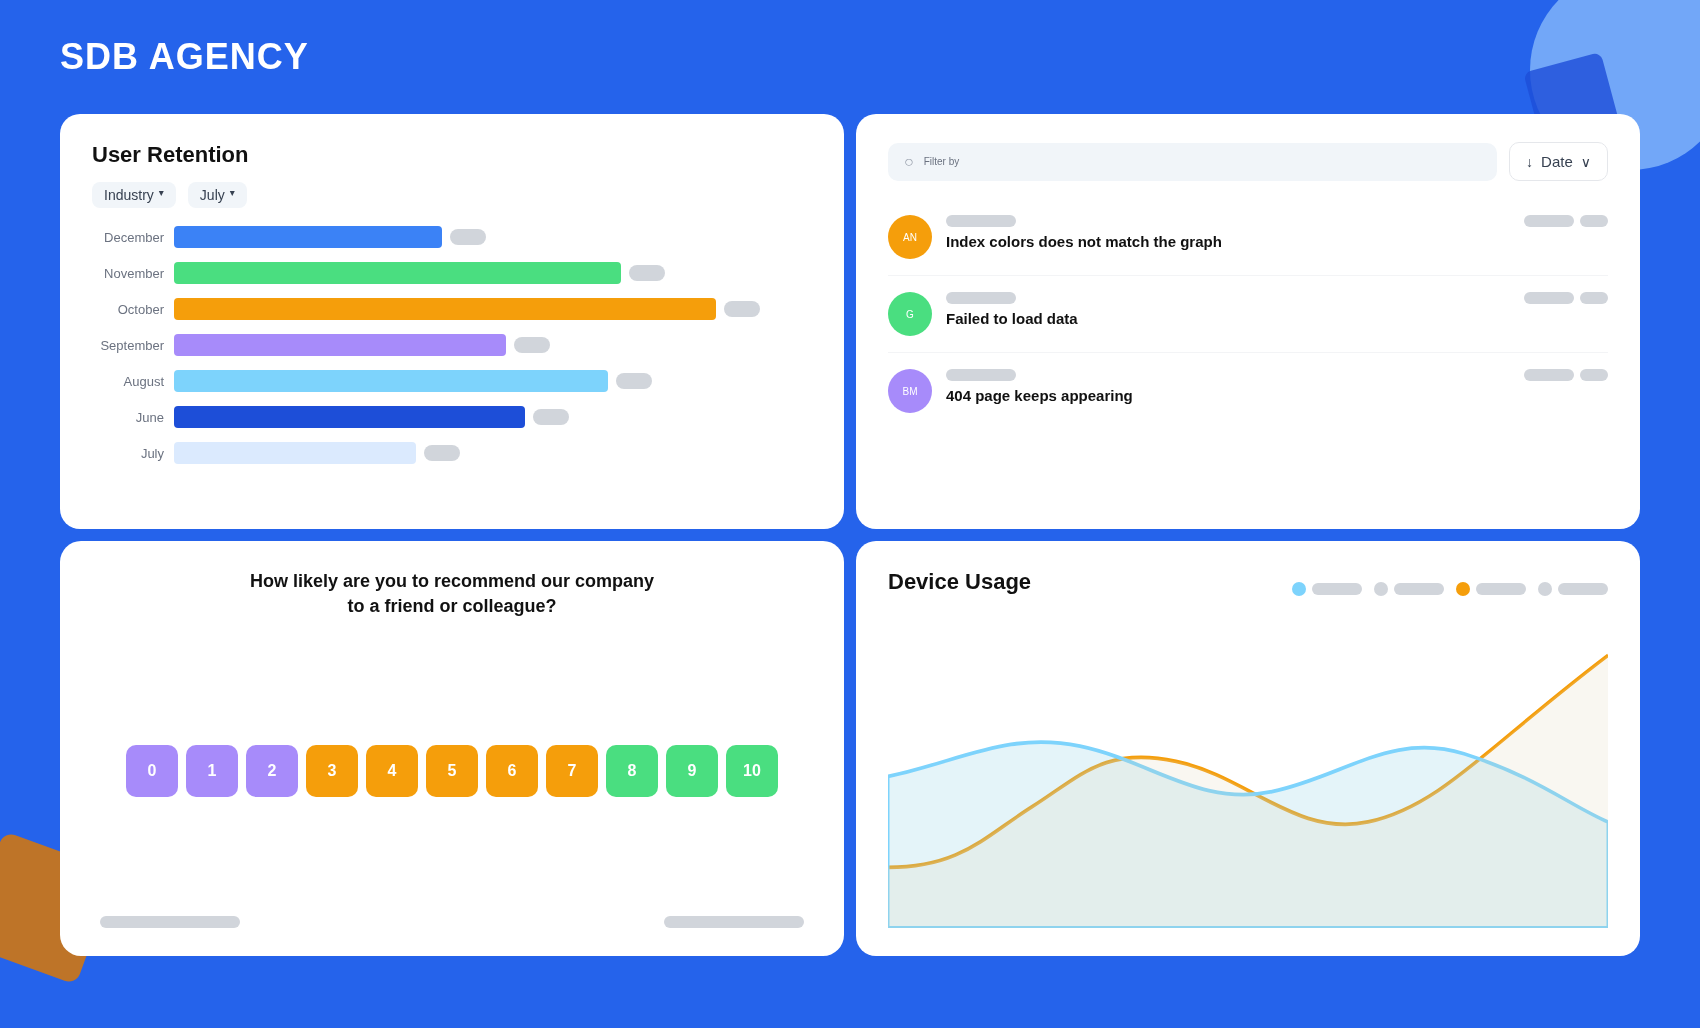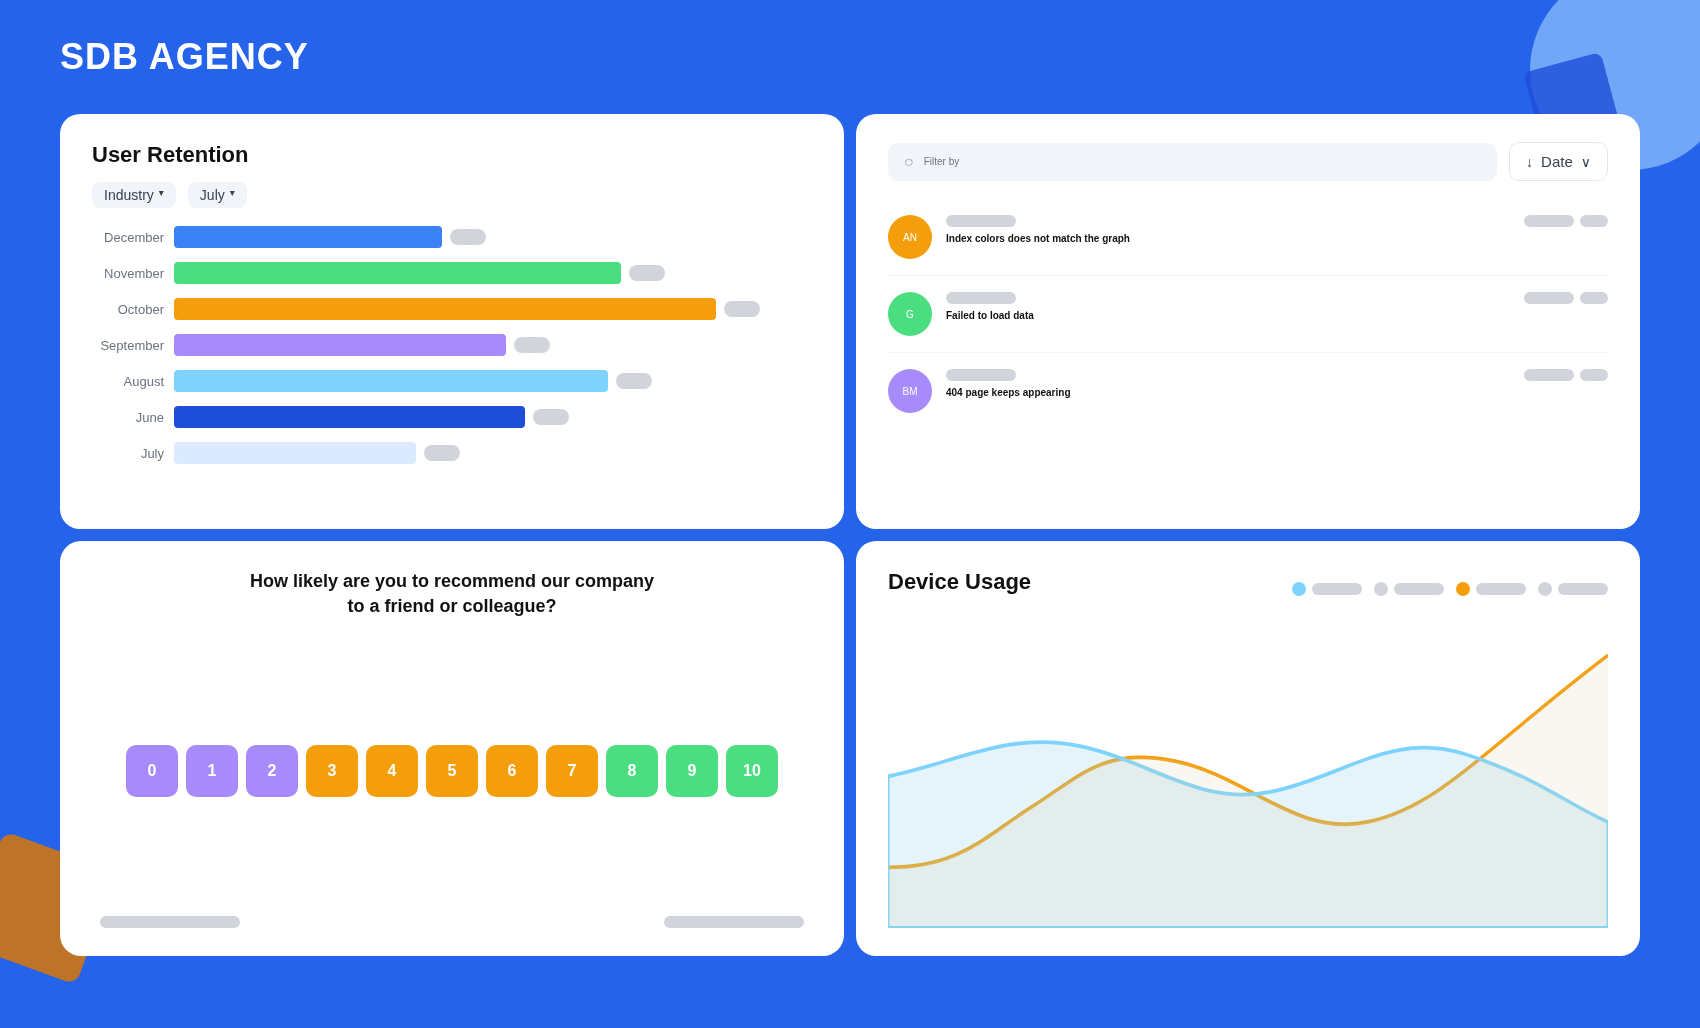--- a/index.html
+++ b/index.html
@@ -210,21 +210,21 @@
       background: #d1d5db;
       border-radius: 20px;
     }
     .meta-pill-sm {
       width: 28px;
       height: 12px;
       background: #d1d5db;
       border-radius: 20px;
     }
     .issue-title {
-      font-size: 10px;
+      font-size: 15px;
       font-weight: 700;
       color: #111;
     }
 
     
     .card-nps {
       display: flex;
       flex-direction: column;
       align-items: center;
       justify-content: space-between;

